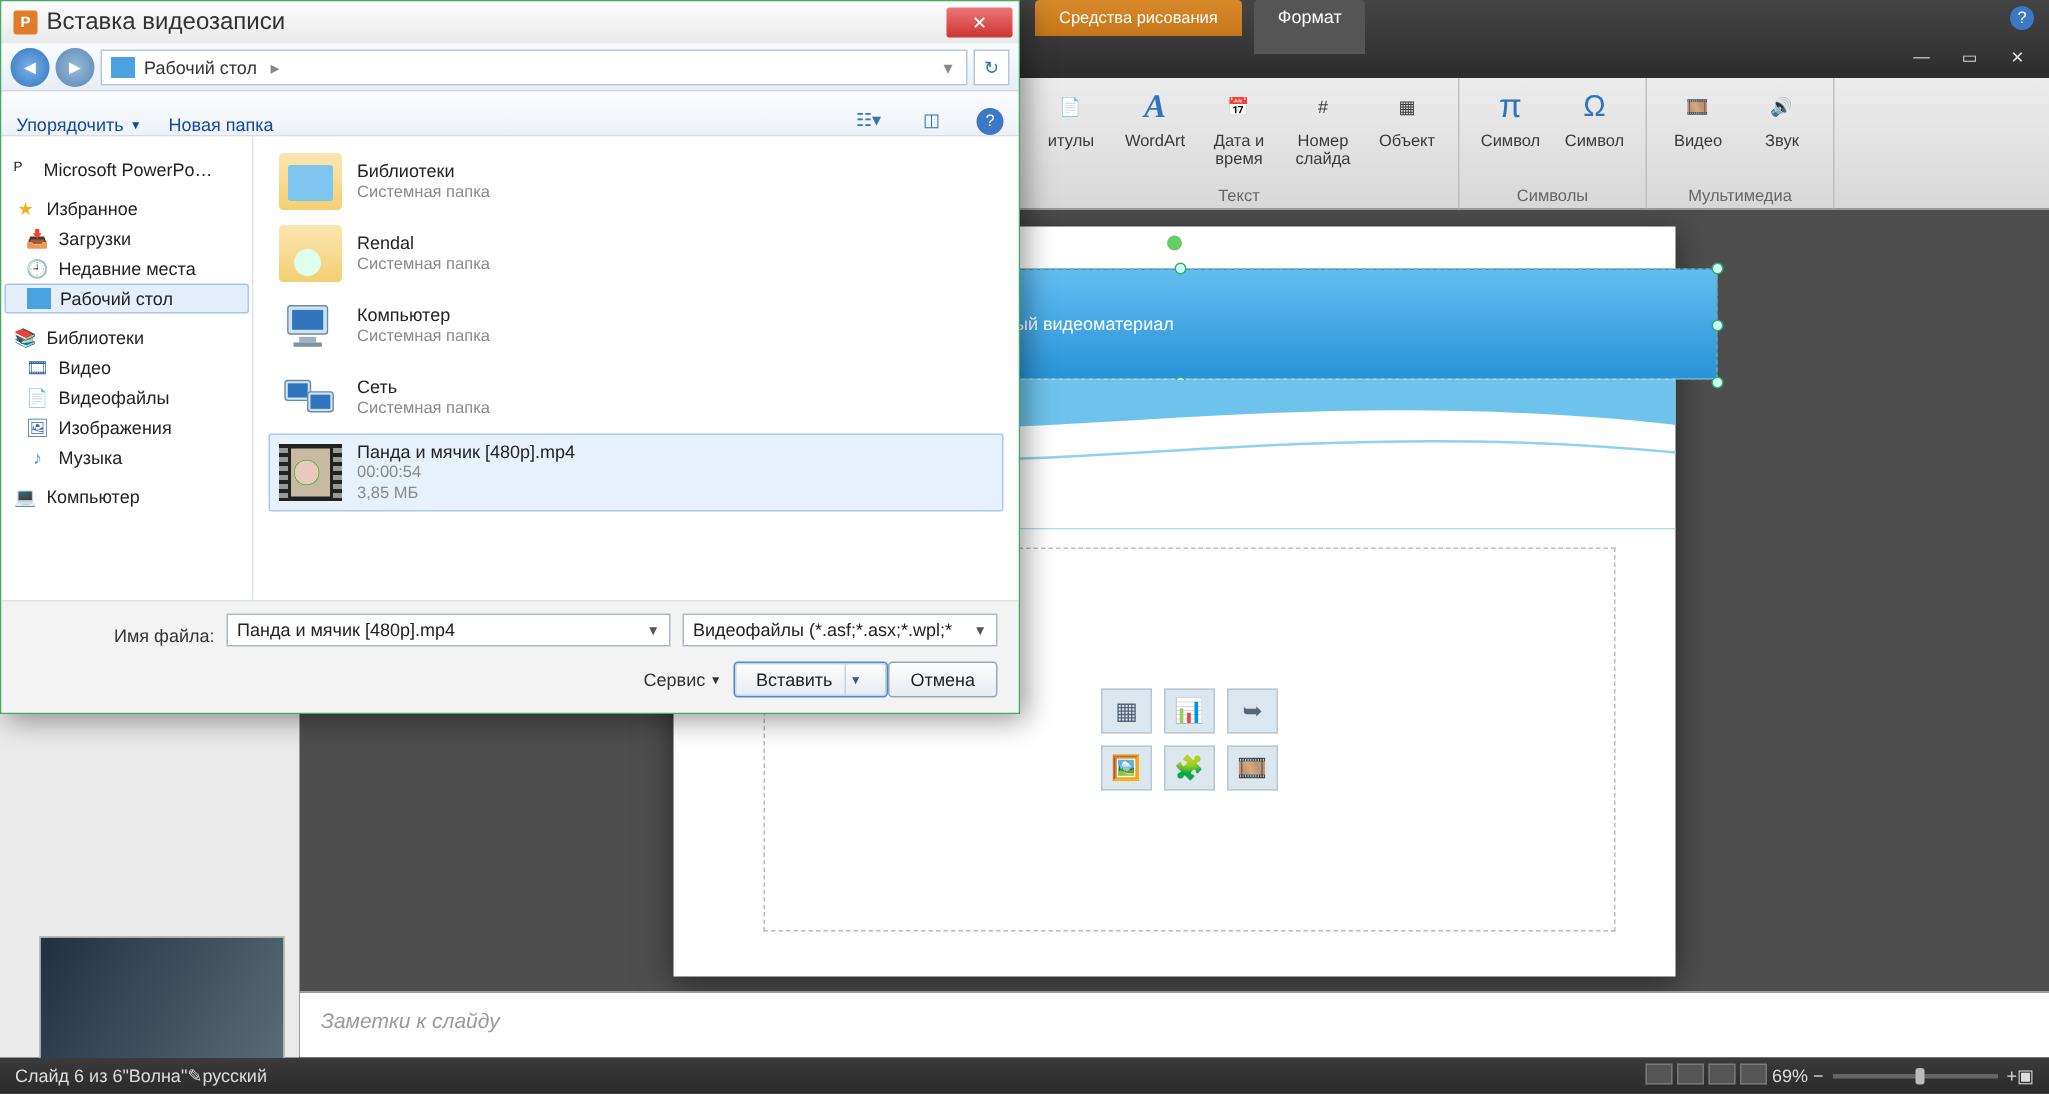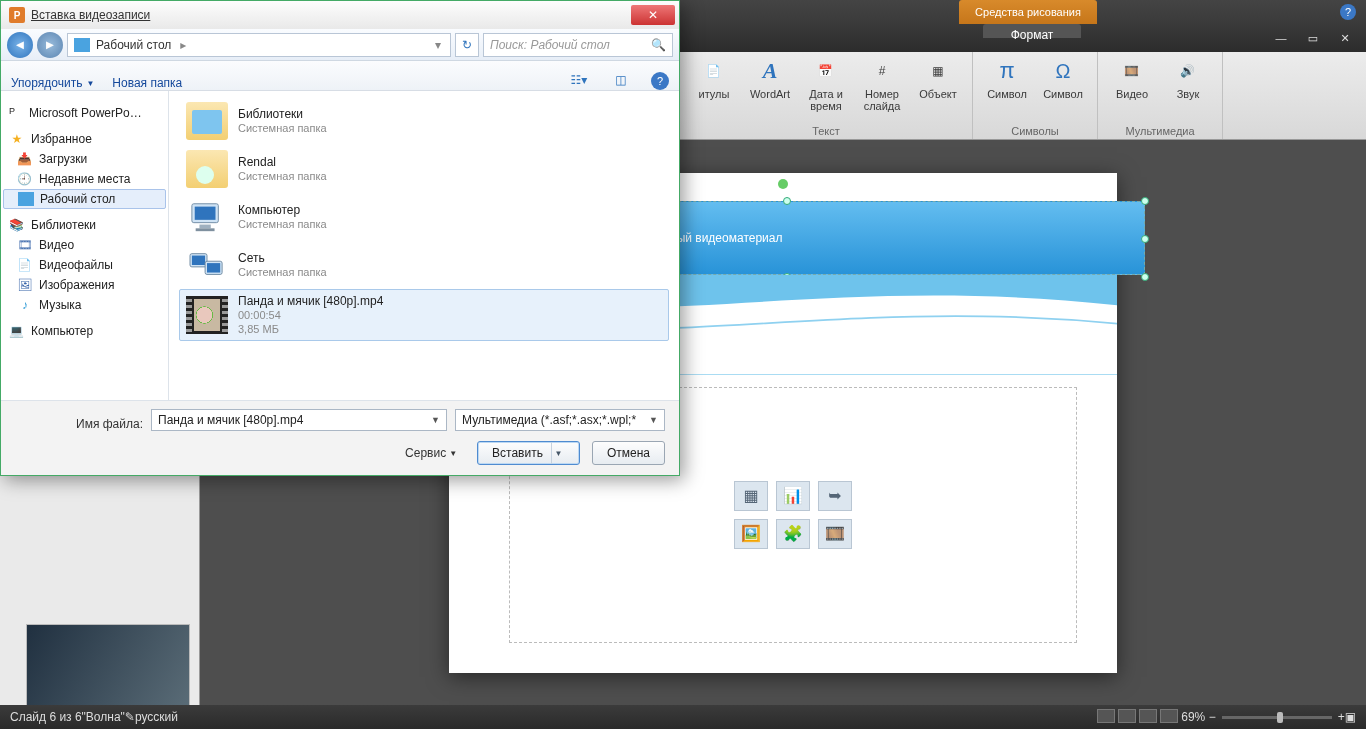--- a/index.html
+++ b/index.html
@@ -3,23 +3,23 @@
 <meta charset="utf-8">
 <style>
 * { margin:0; padding:0; box-sizing:border-box; font-family:"Segoe UI", Tahoma, sans-serif; font-size:12px; }
 html,body { width:1366px; height:729px; background:#5a5a5a; overflow:hidden; }
 
 
 .pp-shell       { position:absolute; inset:0; display:flex; flex-direction:column; }
 .pp-titlebar    { height:28px; background:linear-gradient(#3a3a3a,#2c2c2c); color:#fff; display:flex; align-items:center; justify-content:flex-end; padding:0 6px; }
 .pp-titlebar .winbtn { width:30px; height:18px; display:flex; align-items:center; justify-content:center; margin-left:2px; color:#ddd; font-size:11px; }
 .pp-titlebar .winbtn.maximize { }
-.pp-ribbon-tabs { height:24px; background:linear-gradient(#444,#3a3a3a); display:flex; align-items:center; padding-left:690px; position:relative;flex-direction:column;}
+.pp-ribbon-tabs { height:24px; background:linear-gradient(#444,#3a3a3a); display:flex; align-items:flex-start; padding-left:690px; position:relative;}
 .pp-ribbon-tabs .context-group { background:linear-gradient(#d88a2b,#c6761a); color:#fff; height:24px; line-height:24px; padding:0 16px; font-size:11px; border-radius:3px 3px 0 0;}
-.pp-ribbon-tabs .context-tab   { margin-left:8px; height:14px; line-height:22px; padding:0 28px; color:#fff; background:#555; border-radius:3px 3px 0 0; font-size:12px;}
+.pp-ribbon-tabs .context-tab   { margin-left:8px; height:36px; line-height:22px; padding:0 16px; color:#fff; background:#555; border-radius:3px 3px 0 0; font-size:12px;}
 .pp-ribbon-tabs .help { position:absolute; right:10px; top:4px; width:16px; height:16px; border-radius:8px; background:#3b78c6; color:#fff; display:flex; align-items:center; justify-content:center; font-size:11px;}
 
 .pp-ribbon      { height:88px; background:linear-gradient(#ececec,#d8d8d8); border-bottom:1px solid #999; display:flex; padding-left:680px; }
 .ribbon-group   { display:flex; flex-direction:column; align-items:center; border-right:1px solid #c0c0c0; padding:4px 10px 2px 10px; }
 .ribbon-group .btns { display:flex; gap:8px; flex:1; align-items:flex-start; }
 .ribbon-btn     { display:flex; flex-direction:column; align-items:center; width:48px; gap:2px; color:#3a3a3a; }
 .ribbon-btn .ic { width:30px; height:30px; display:flex; align-items:center; justify-content:center; }
 .ribbon-btn .lbl{ font-size:11px; line-height:12px; text-align:center; }
 .ribbon-group .grp-label { font-size:11px; color:#666; padding-top:2px;}
 
@@ -45,21 +45,21 @@
 .pp-status { height:24px; background:linear-gradient(#3b3b3b,#2a2a2a); color:#ddd; display:flex; align-items:center; padding:0 10px; font-size:11px;}
 .pp-status .spacer{flex:1;}
 .pp-status .zoom .track{ display:inline-block; width:110px; height:3px; background:#666; vertical-align:middle; margin:0 6px; position:relative;}
 .pp-status .zoom .track::after{ content:""; position:absolute; left:50%; top:-4px; width:6px; height:11px; background:#bbb; border-radius:2px;}
 .viewbtn { width:18px; height:14px; border:1px solid #777; display:inline-block; margin-right:3px; background:#555;}
 
 
 .dialog { position:absolute; left:0; top:0; width:680px; height:476px; background:#f3f3f3; border:1px solid #4a6; box-shadow:4px 4px 18px rgba(0,0,0,.4); display:flex; flex-direction:column; }
 .dlg-titlebar { height:28px; background:linear-gradient(#fdfdfd,#e9e9e9); display:flex; align-items:center; padding:0 0 0 8px; gap:6px; }
 .dlg-titlebar .p-icon{ width:16px; height:16px; background:#e07b2a; border-radius:2px; display:flex; align-items:center; justify-content:center; color:#fff; font-weight:bold; font-size:10px;}
-.dlg-titlebar .ttl{ color:#333; font-size:12px;text-decoration:underline;}
+.dlg-titlebar .ttl{ color:#333; font-size:16px;}
 .dlg-titlebar .sp {flex:1;}
 .dlg-titlebar .x  { width:44px; height:20px; background:linear-gradient(#e77,#c33); color:#fff; display:flex; align-items:center; justify-content:center; border-radius:2px; margin-right:4px; font-size:12px;}
 
 .dlg-nav { height:32px; background:linear-gradient(#fafcff,#e7eef7); display:flex; align-items:center; padding:0 6px; gap:4px; border-bottom:1px solid #cfd8e2;}
 .navbtn { width:26px; height:26px; border-radius:13px; background:radial-gradient(#79b3e8,#2f74bd); color:#fff; display:flex; align-items:center; justify-content:center; font-size:13px;}
 .navbtn.fwd{ filter:grayscale(.3) opacity(.85);}
 .crumb { flex:1; height:24px; background:#fff; border:1px solid #b9c6d6; display:flex; align-items:center; padding:0 6px; gap:6px; color:#333;}
 .crumb .desk-ic{width:16px;height:14px; background:#4aa3e0;}
 .crumb .dd{color:#888; padding:0 3px;}
 .refresh{ width:24px; height:24px; border:1px solid #b9c6d6; background:#fff; display:flex; align-items:center;justify-content:center; color:#2f74bd;}
@@ -105,21 +105,21 @@
 .li-txt{ display:flex; flex-direction:column; line-height:14px;}
 .li-txt .n{ color:#222;}
 .li-txt .s{ color:#8a8a8a; font-size:11px;}
 
 .dlg-footer{ padding:8px 14px 10px 14px; display:flex; flex-direction:column; gap:10px; background:#f3f3f3; border-top:1px solid #dde3ea;}
 .fn-row{ display:flex; align-items:flex-end; gap:8px;}
 .fn-row .lab{ width:128px; text-align:right; color:#333;}
 .fn-row .combo{ flex:1; height:22px; background:#fff; border:1px solid #abb7c5; display:flex; align-items:center; padding:0 6px; justify-content:space-between; color:#222;}
 .fn-row .combo.filter{ flex:0 0 210px;}
 .combo .dd{ color:#555; font-size:9px;}
-.btn-row{ display:flex; align-items:center; justify-content:flex-end; gap:12px;}
+.btn-row{ display:flex; align-items:center; justify-content:flex-end; gap:0;}
 .btn-row .svc{ color:#333; margin-right:8px; display:flex; align-items:center; gap:3px;}
 .btn{ height:24px; padding:0 14px; border:1px solid #9aa6b3; background:linear-gradient(#fdfdfd,#e7ecf1); border-radius:3px; color:#222; display:flex; align-items:center;}
 .btn.primary{ border-color:#4f8bd0; box-shadow:0 0 0 1px #bcd8f3 inset;}
 .btn .split{ width:14px; height:100%; border-left:1px solid #c6d2df; margin-left:8px; display:flex; align-items:center; justify-content:center; font-size:8px; color:#456;}
 </style>
 </head>
 <body>
 
 <div class="pp-shell">
 
@@ -229,20 +229,21 @@
               <div>▦</div>
               <div>📊</div>
               <div>➥</div>
               <div>🖼️</div>
               <div>🧩</div>
               <div>🎞️</div>
             </div>
           </div>
         </div>
       </div>
+      <div class="pp-notes">Заметки к слайду</div>
     </div>
   </div>
 
   <div class="pp-status">
     <span>Слайд 6 из 6</span>
     <span>"Волна"</span>
     <span>✎</span>
     <span>русский</span>
     <span class="spacer"></span>
     <span><span class="viewbtn"></span><span class="viewbtn"></span><span class="viewbtn"></span><span class="viewbtn"></span></span>
@@ -266,24 +267,20 @@
     <div class="navbtn">◄</div>
     <div class="navbtn fwd">►</div>
     <div class="crumb">
       <span class="desk-ic"></span>
       <span>Рабочий стол</span>
       <span class="dd">▸</span>
       <span class="sp" style="flex:1"></span>
       <span class="dd">▾</span>
     </div>
     <div class="refresh">↻</div>
-    <div class="search">
-      <span>Поиск: Рабочий стол</span>
-      <span class="mag">🔍</span>
-    </div>
   </div>
 
   <div class="dlg-toolbar">
     <div class="link">
         <span>Упорядочить</span>
         <span class="dd">▼</span>
       </div>
     <div class="link">Новая папка</div>
     <div class="sp"></div>
     <div class="tool">☷▾</div>
@@ -396,21 +393,21 @@
   </div>
 
   <div class="dlg-footer">
     <div class="fn-row">
       <div class="lab">Имя файла:</div>
       <div class="combo">
           <span>Панда и мячик [480p].mp4</span>
           <span class="dd">▼</span>
         </div>
       <div class="combo filter">
-          <span>Мультимедиа (*.asf;*.asx;*.wpl;*</span>
+          <span>Видеофайлы (*.asf;*.asx;*.wpl;*</span>
           <span class="dd">▼</span>
         </div>
     </div>
     <div class="btn-row">
       <div class="svc">
           <span>Сервис</span>
           <span style="font-size:8px;">▼</span>
         </div>
       <div class="btn primary">
           <span>Вставить</span>

